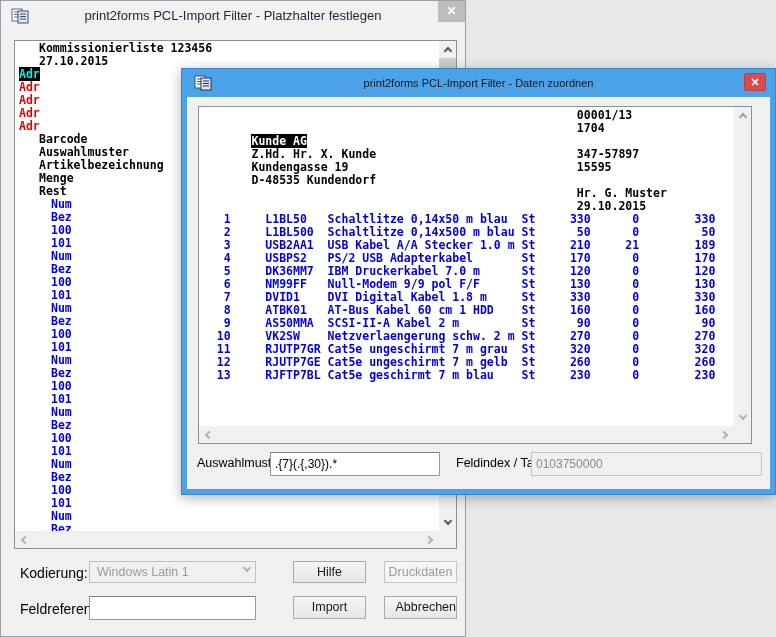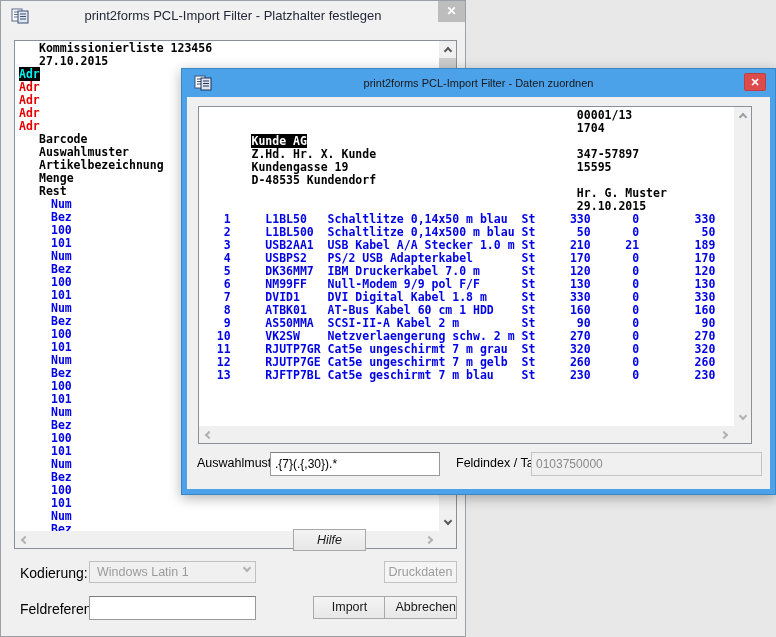--- a/index.html
+++ b/index.html
@@ -168,26 +168,26 @@
         </div>
     </div>
     <div id="lb-corner"></div>
   </div>
 
   <div class="lbl" style="left:19px; top:564px;">Kodierung:</div>
   <div class="combo">
     <span class="val">Windows Latin 1</span>
     <span class="dd chev down light"></span>
   </div>
-  <div class="btn" style="left:292px; top:528px;font-style:italic;">Hilfe</div>
+  <div class="btn" style="left:292px; top:560px;">Hilfe</div>
   <div class="btn disabled" style="left:383px; top:560px;">Druckdaten</div>
 
   <div class="lbl" style="left:19px; top:600px;">Feldreferenz:</div>
   <input class="tbox" style="left: 88px; top: 595px; width: 167px; height: 23px;" value="">
-  <div class="btn" style="left:292px; top:595px; height:23px; line-height:21px;margin-left:20px;">Import</div>
+  <div class="btn" style="left:292px; top:595px; height:23px; line-height:21px;">Import</div>
   <div class="btn" style="left:383px; top:595px; height:23px; line-height:21px;text-align:right;">Abbrechen</div>
 </div>
 
 <div id="dialog">
   <div id="dlg-titlebar">
     <svg class="app-icon" viewBox="0 0 18 16">
       <rect x="1" y="1" width="10" height="12" fill="#ffffff" stroke="#38517d"></rect>
       <line x1="3" y1="4" x2="9" y2="4" stroke="#38517d"></line>
       <line x1="3" y1="6.5" x2="9" y2="6.5" stroke="#38517d"></line>
       <line x1="3" y1="9" x2="9" y2="9" stroke="#38517d"></line>

